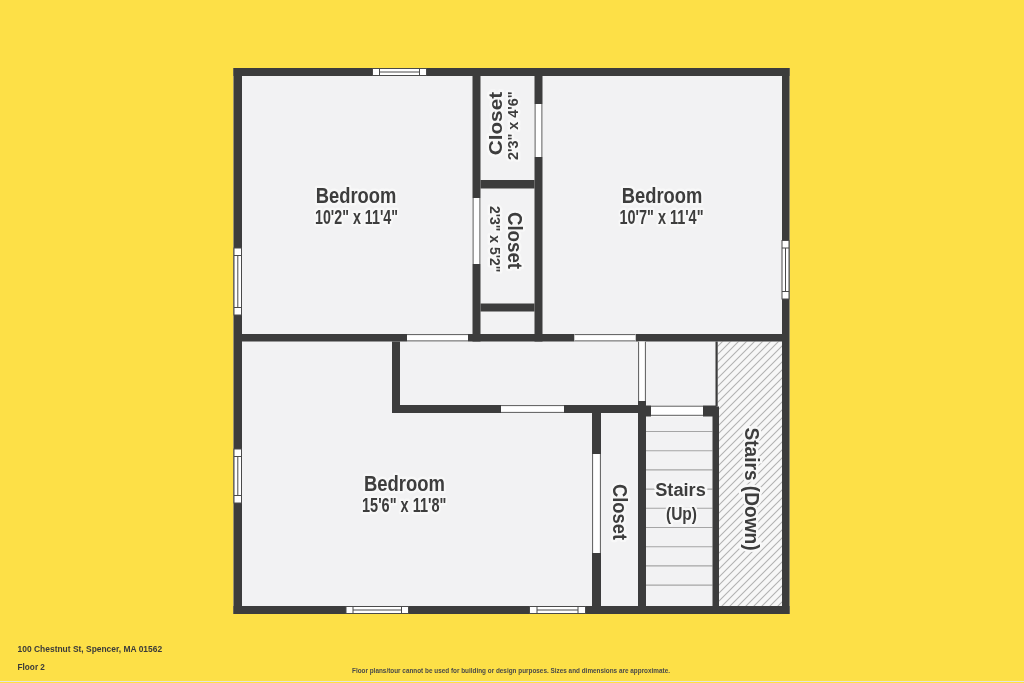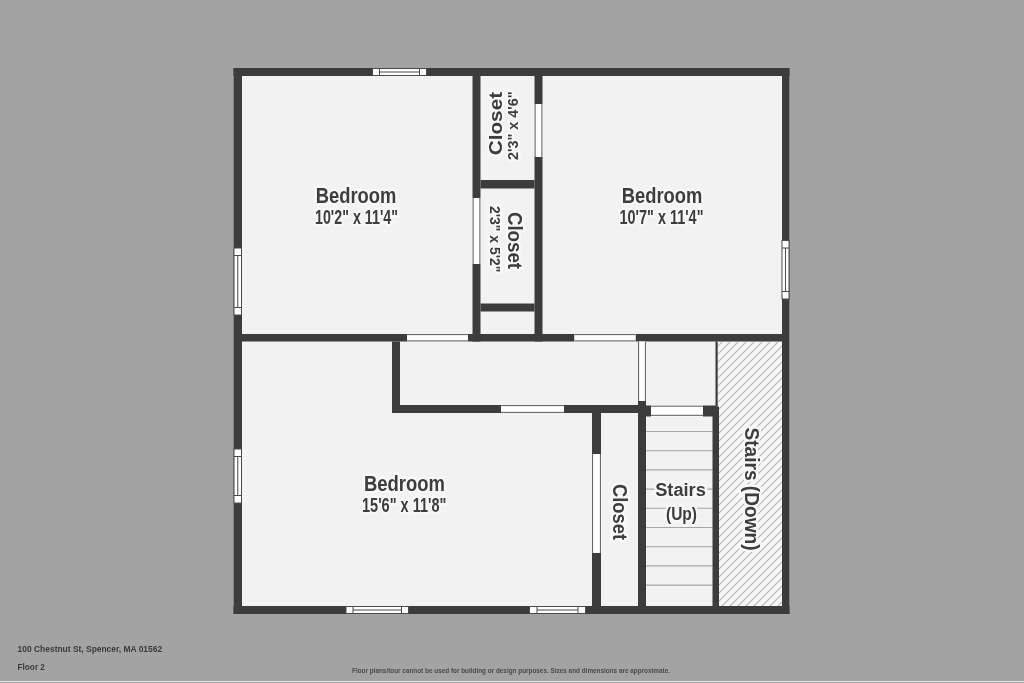--- a/index.html
+++ b/index.html
@@ -1,16 +1,16 @@
 <!DOCTYPE html>
 <html><head>
 <meta charset="utf-8">
 <style>
 html,body{margin:0;padding:0;background:#ffffff;}
-#page{position:relative;width:1024px;height:683px;background:#a3a3a3;overflow:hidden;font-family:"Liberation Sans",sans-serif;}
+#page{position:relative;width:1024px;height:683px;background:#fde047;overflow:hidden;font-family:"Liberation Sans",sans-serif;}
 svg{position:absolute;left:0;top:0;}
 </style>
 </head>
 <body>
 <div id="page">
 <svg width="1024" height="683" viewBox="0 0 1024 683">
 <defs>
 <pattern id="hat" width="8" height="8" patternUnits="userSpaceOnUse">
 <path d="M-2,2 L2,-2 M-2,10 L10,-2 M6,10 L10,6" stroke="#b2b2b2" stroke-width="1.1" fill="none"></path>
 </pattern>

